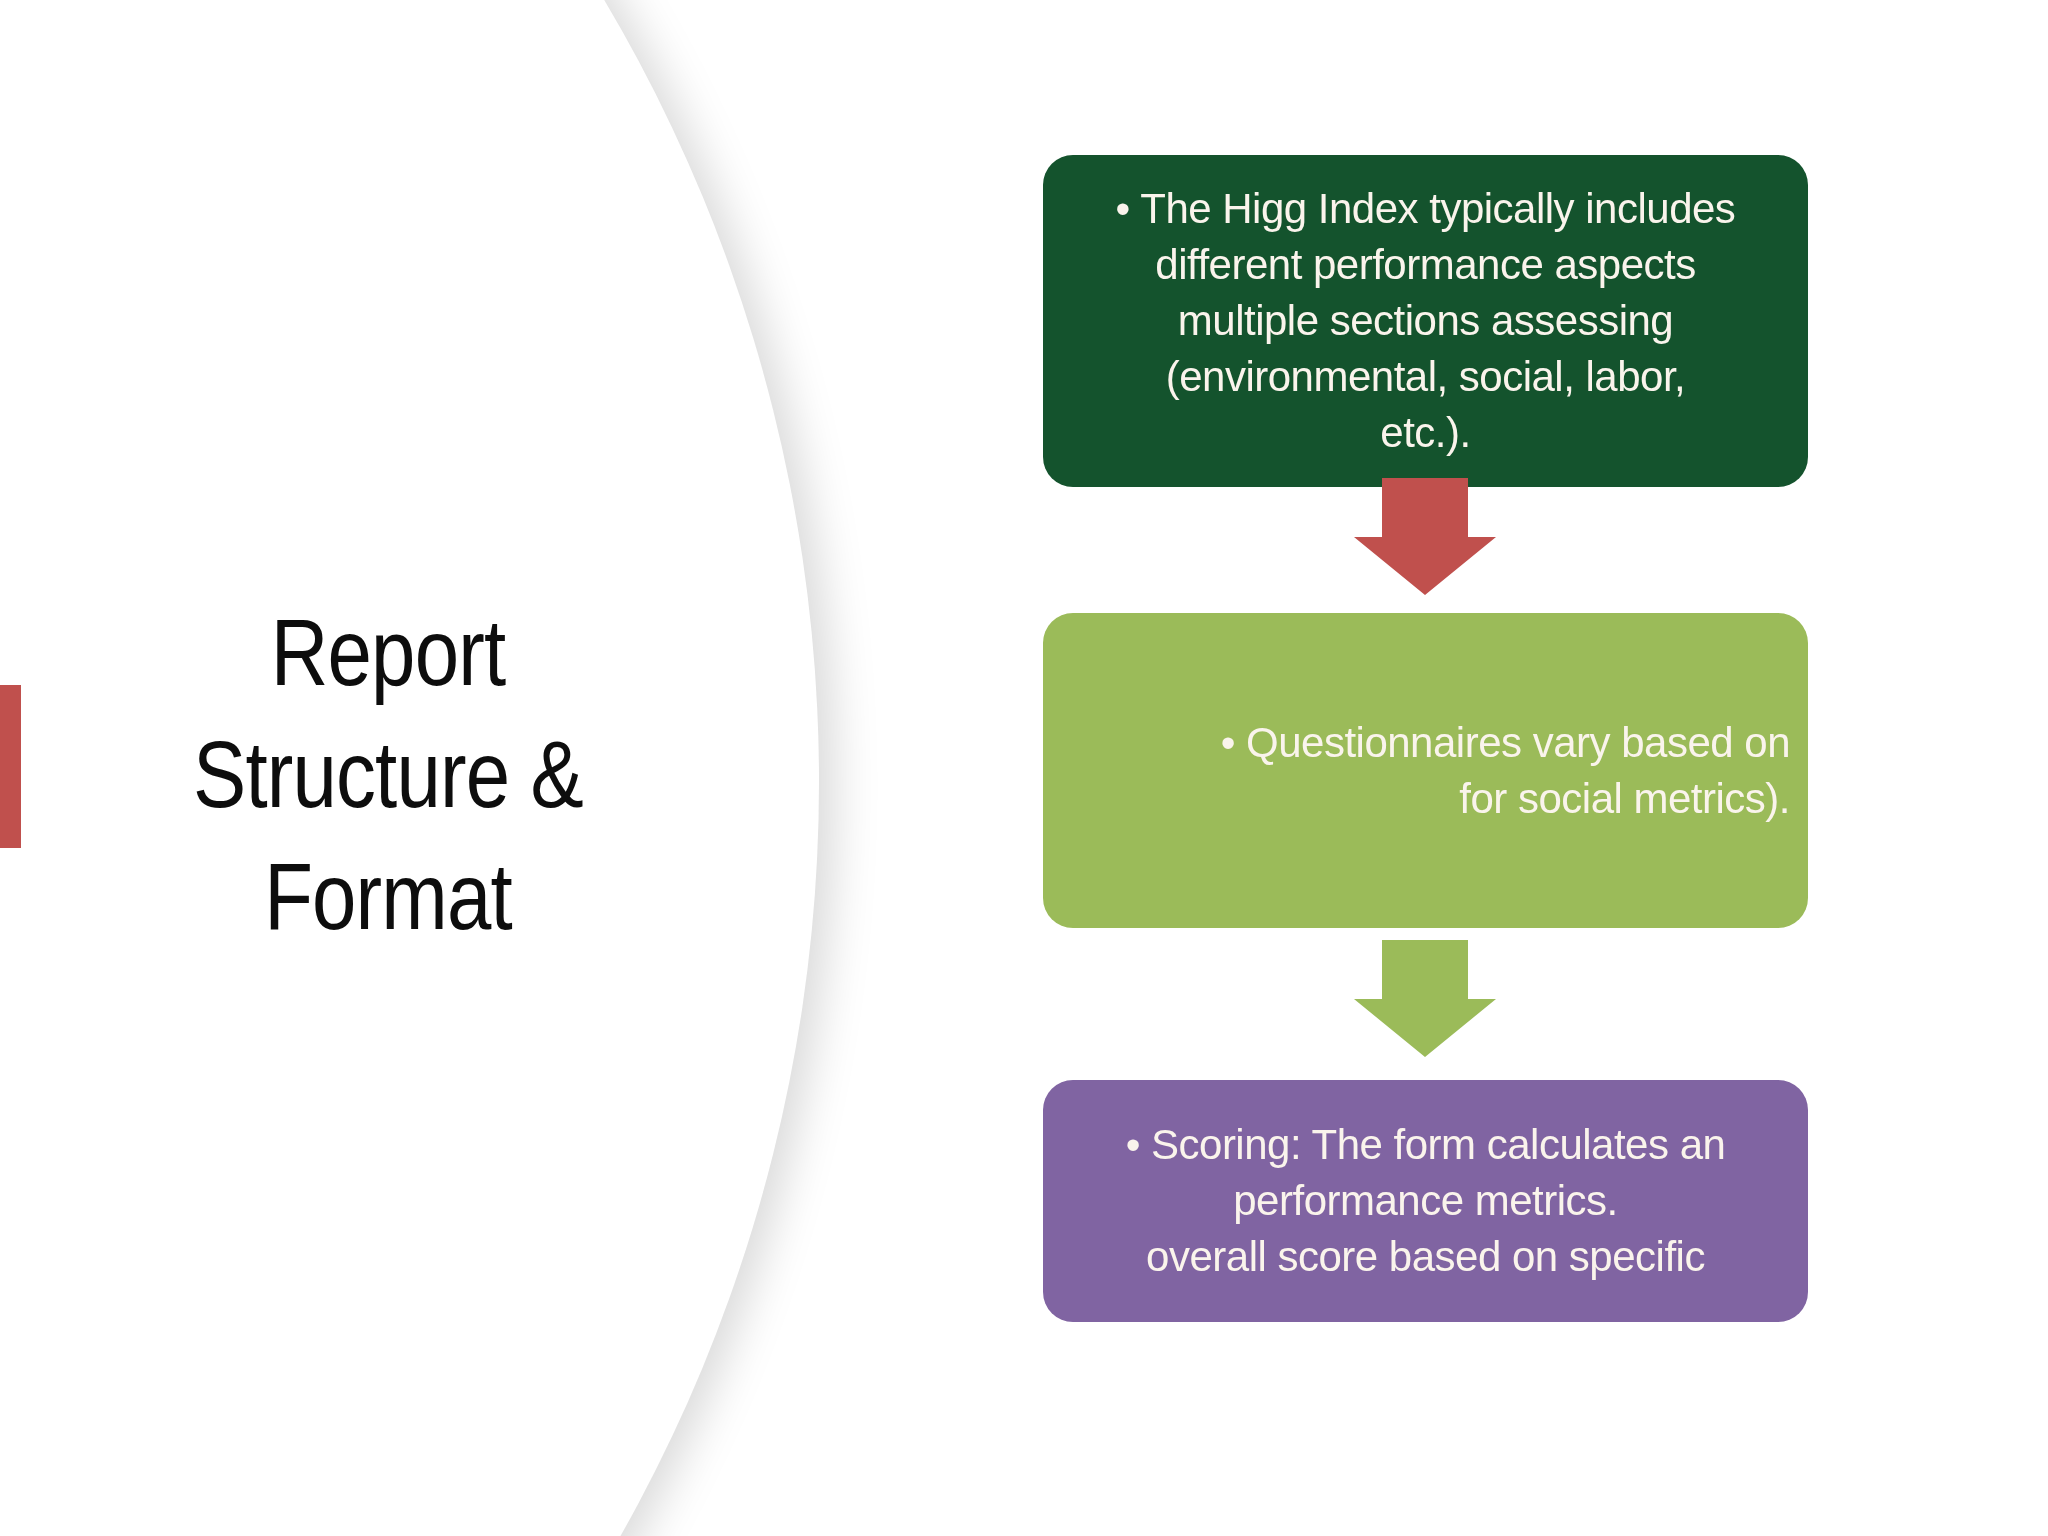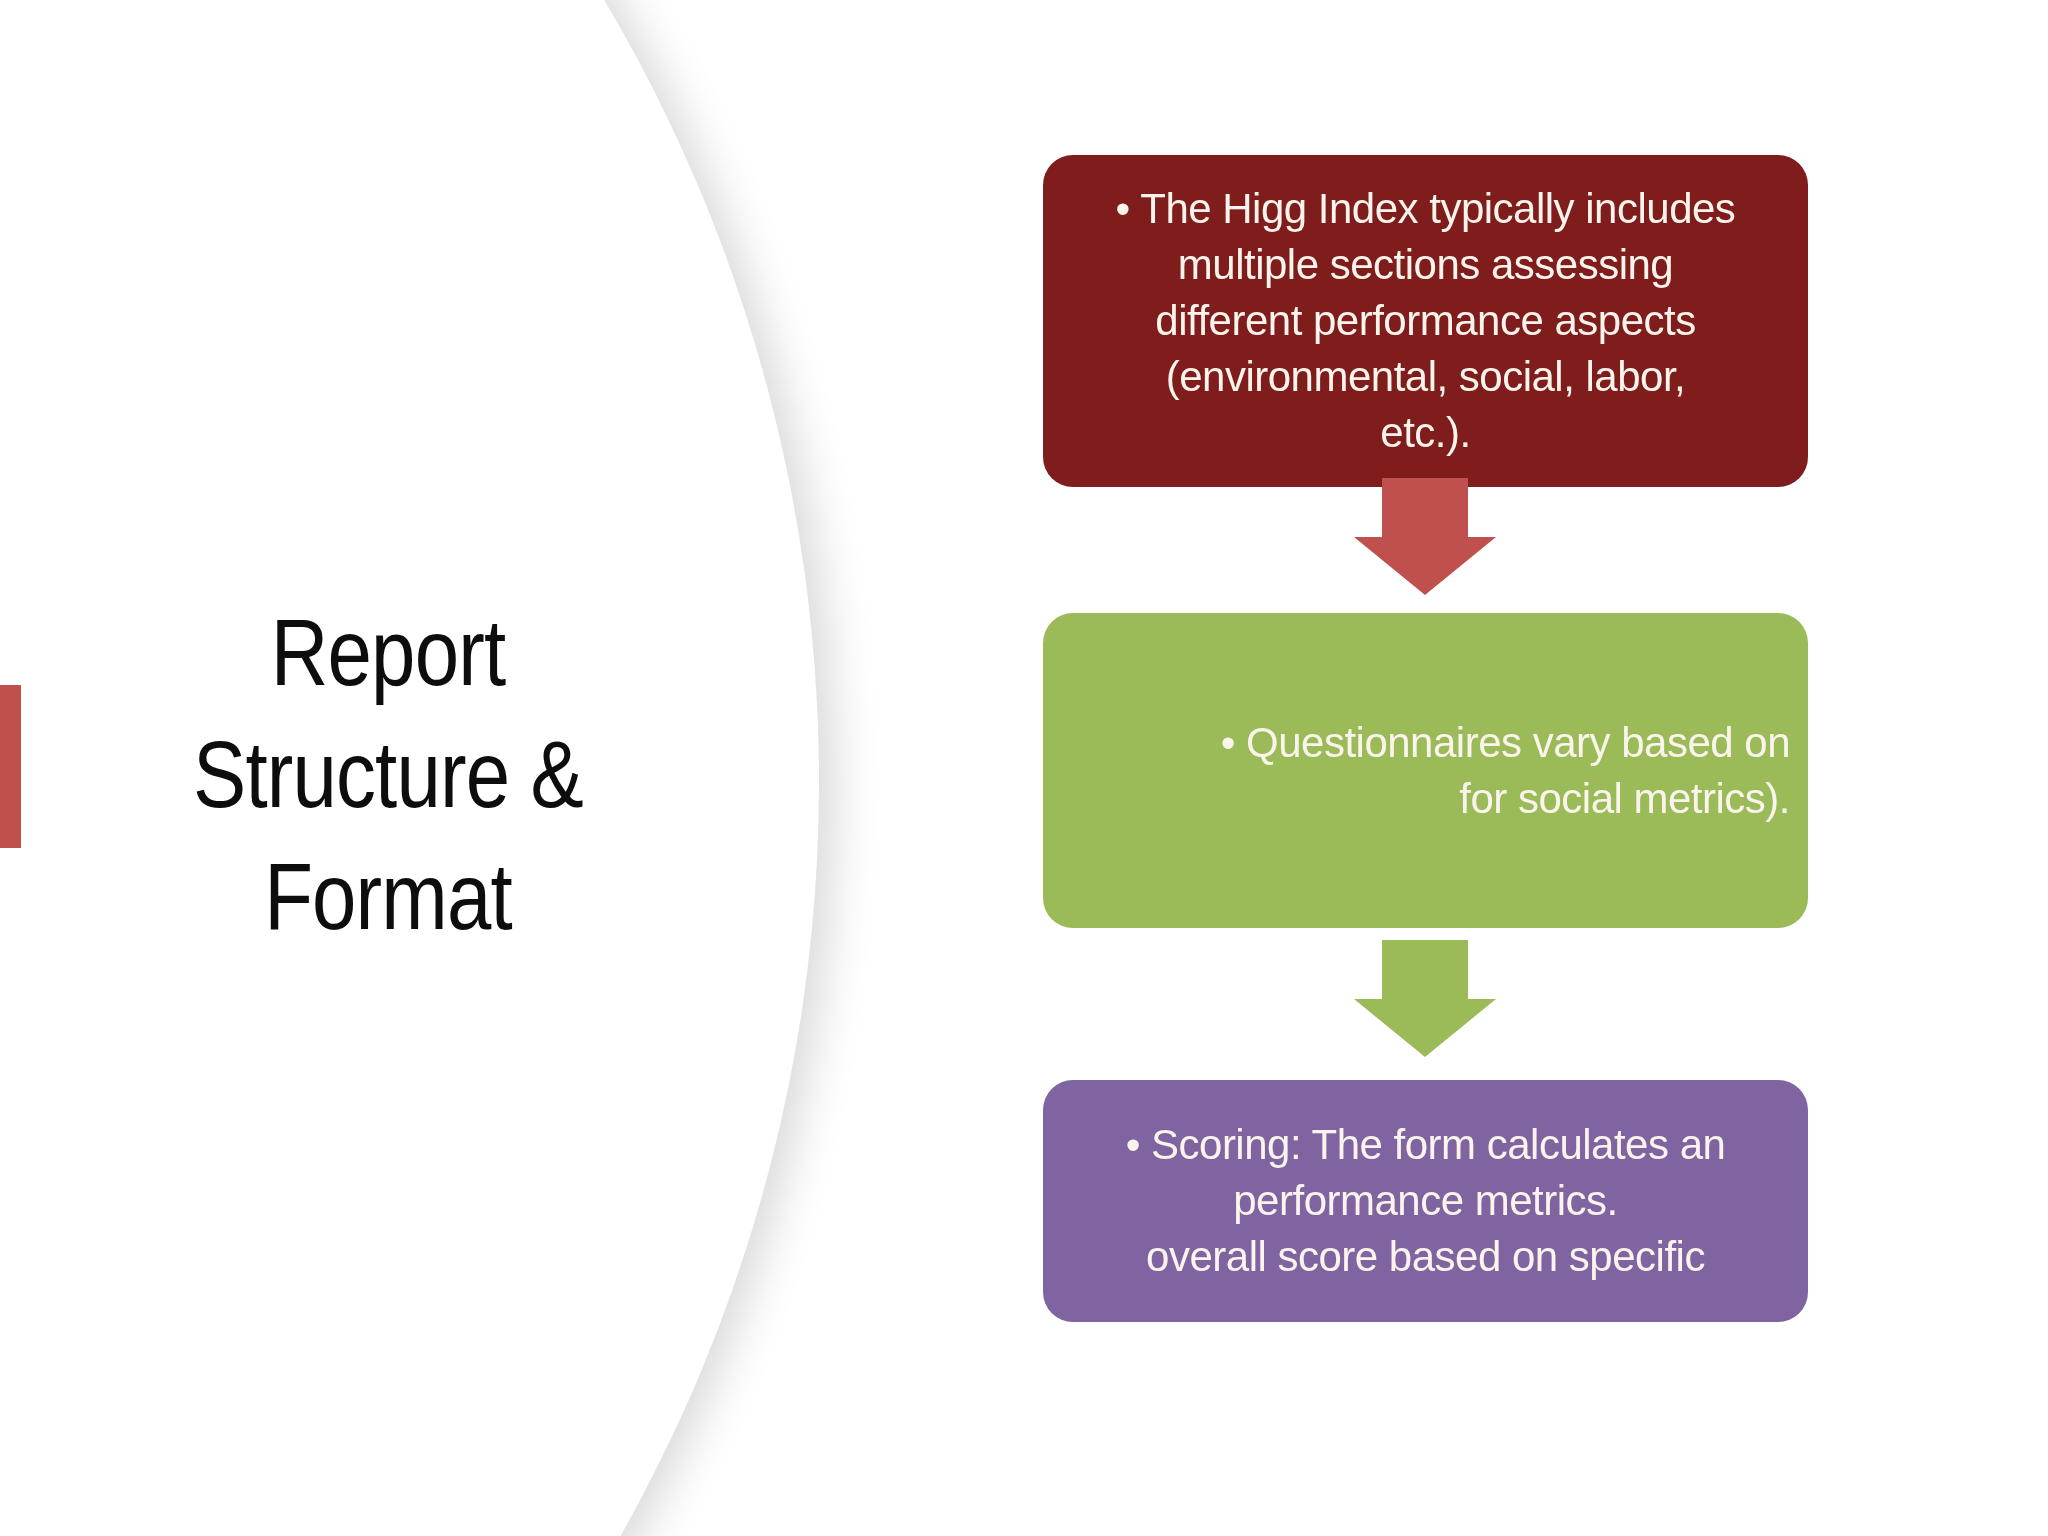--- a/index.html
+++ b/index.html
@@ -26,21 +26,21 @@
   }
 
   .box{
     position:absolute;left:1043px;width:765px;border-radius:30px;
     display:flex;flex-direction:column;justify-content:center;
     text-align:center;color:#FAF4EC;
     font-size:42px;line-height:56px;letter-spacing:-0.5px;
     padding:0 18px;box-sizing:border-box;
   }
   .box .bline{white-space:nowrap;}
-  .box-red{top:155px;height:332px;background:#7f1d1d;}
+  .box-red{top:155px;height:332px;background:#14532d;}
   .box-green{top:613px;height:315px;background:#9BBB59;text-align:right;}
   .box-purple{top:1080px;height:242px;background:#8064A2;}
 
   .arrow{position:absolute;left:1354px;width:142px;height:117px;display:block;}
   .arrow-1{top:478px;}
   .arrow-2{top:940px;}
   .fill-red{fill:#C0504D;}
   .fill-green{fill:#9BBB59;}
 </style>
 </head>
@@ -53,22 +53,22 @@
   <div class="accent-bar"></div>
 
   <div class="title">
     <div>Report</div>
     <div>Structure &amp;</div>
     <div>Format</div>
   </div>
 
   <div class="box box-red">
     <div class="bline">• The Higg Index typically includes</div>
+    <div class="bline">different performance aspects</div>
     <div class="bline">multiple sections assessing</div>
-    <div class="bline">different performance aspects</div>
     <div class="bline">(environmental, social, labor,</div>
     <div class="bline">etc.).</div>
   </div>
 
   <svg class="arrow arrow-1" viewBox="0 0 142 117">
     <polygon class="fill-red" points="28,0 114,0 114,59 142,59 71,117 0,59 28,59"></polygon>
   </svg>
 
   <div class="box box-green">
     <div class="bline">• Questionnaires vary based on</div>

